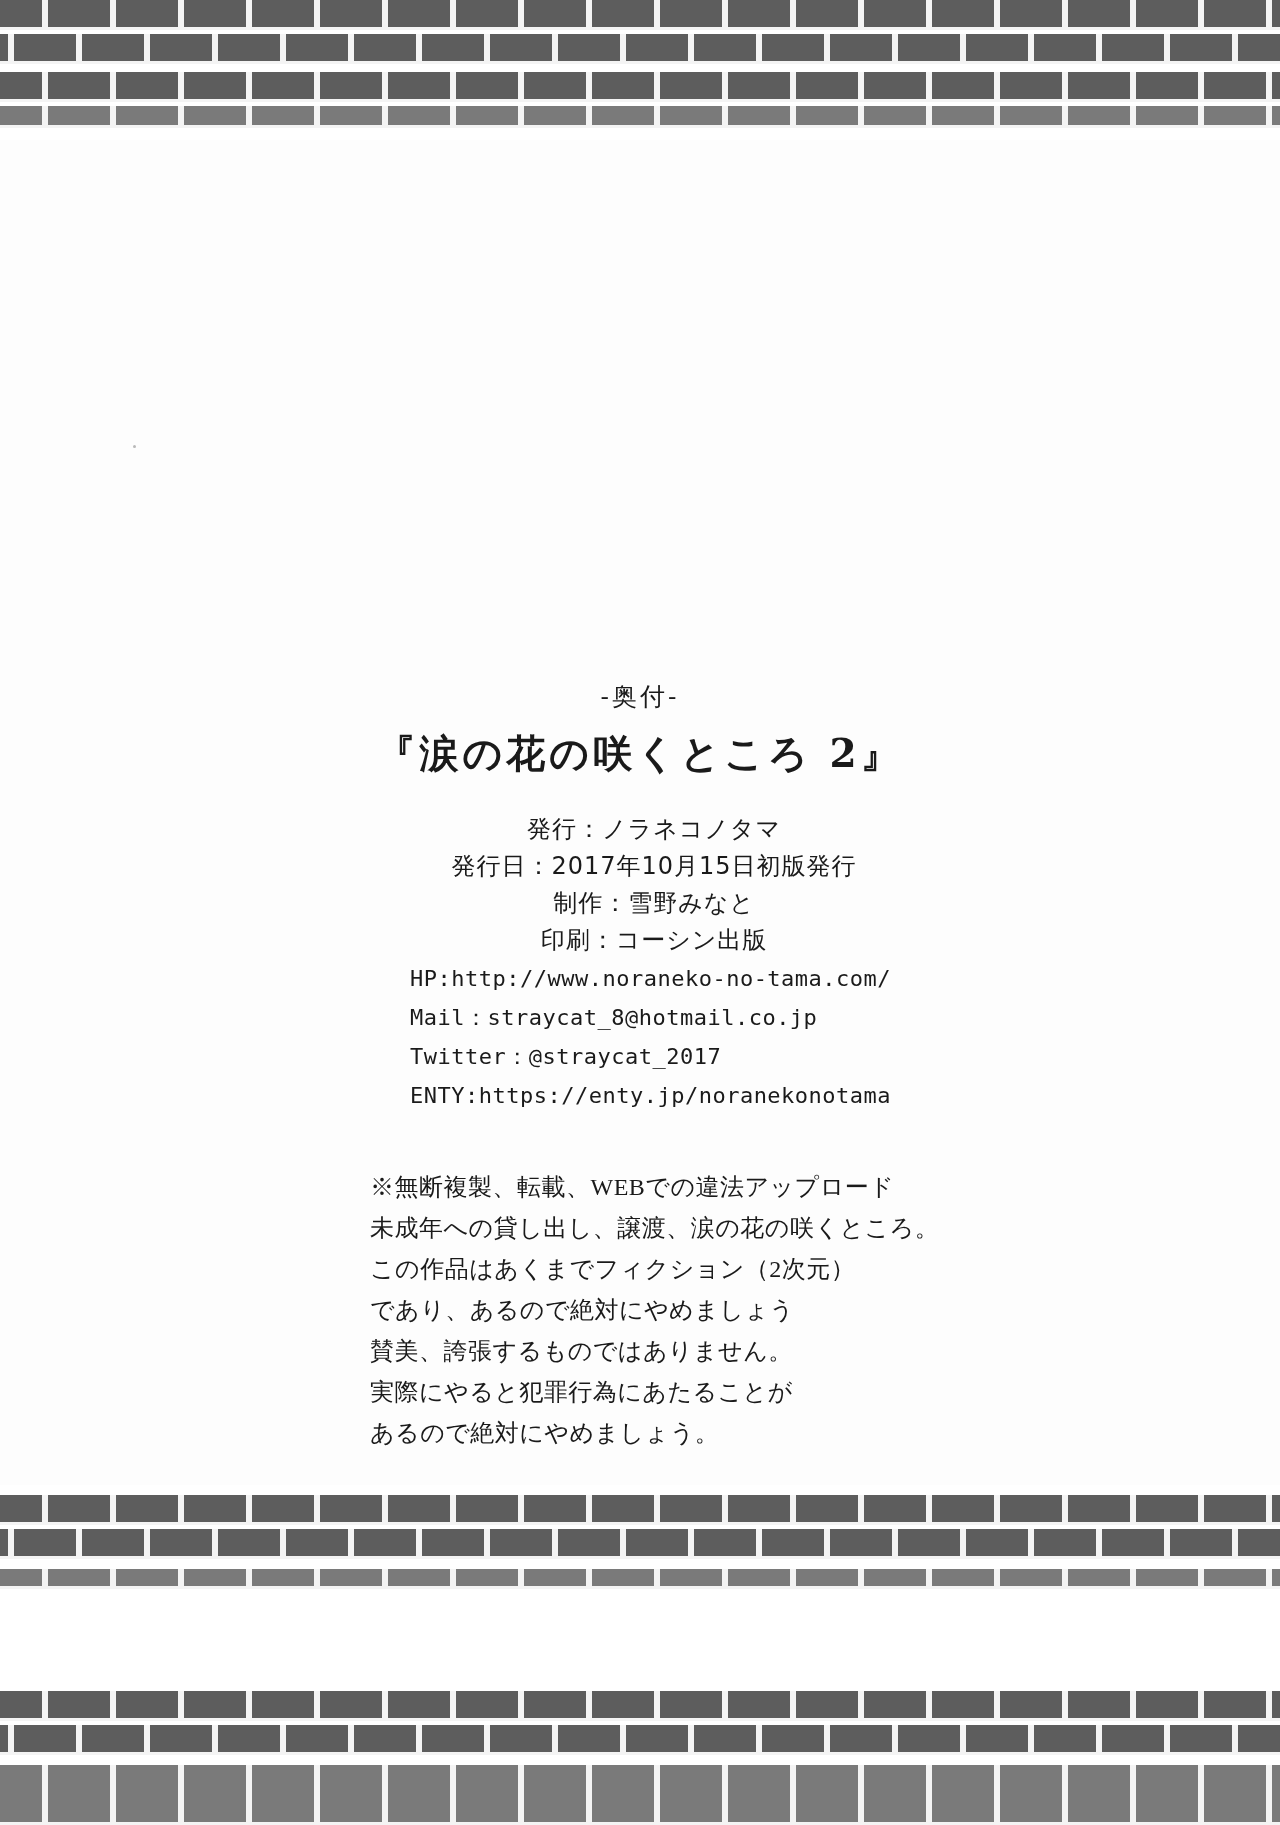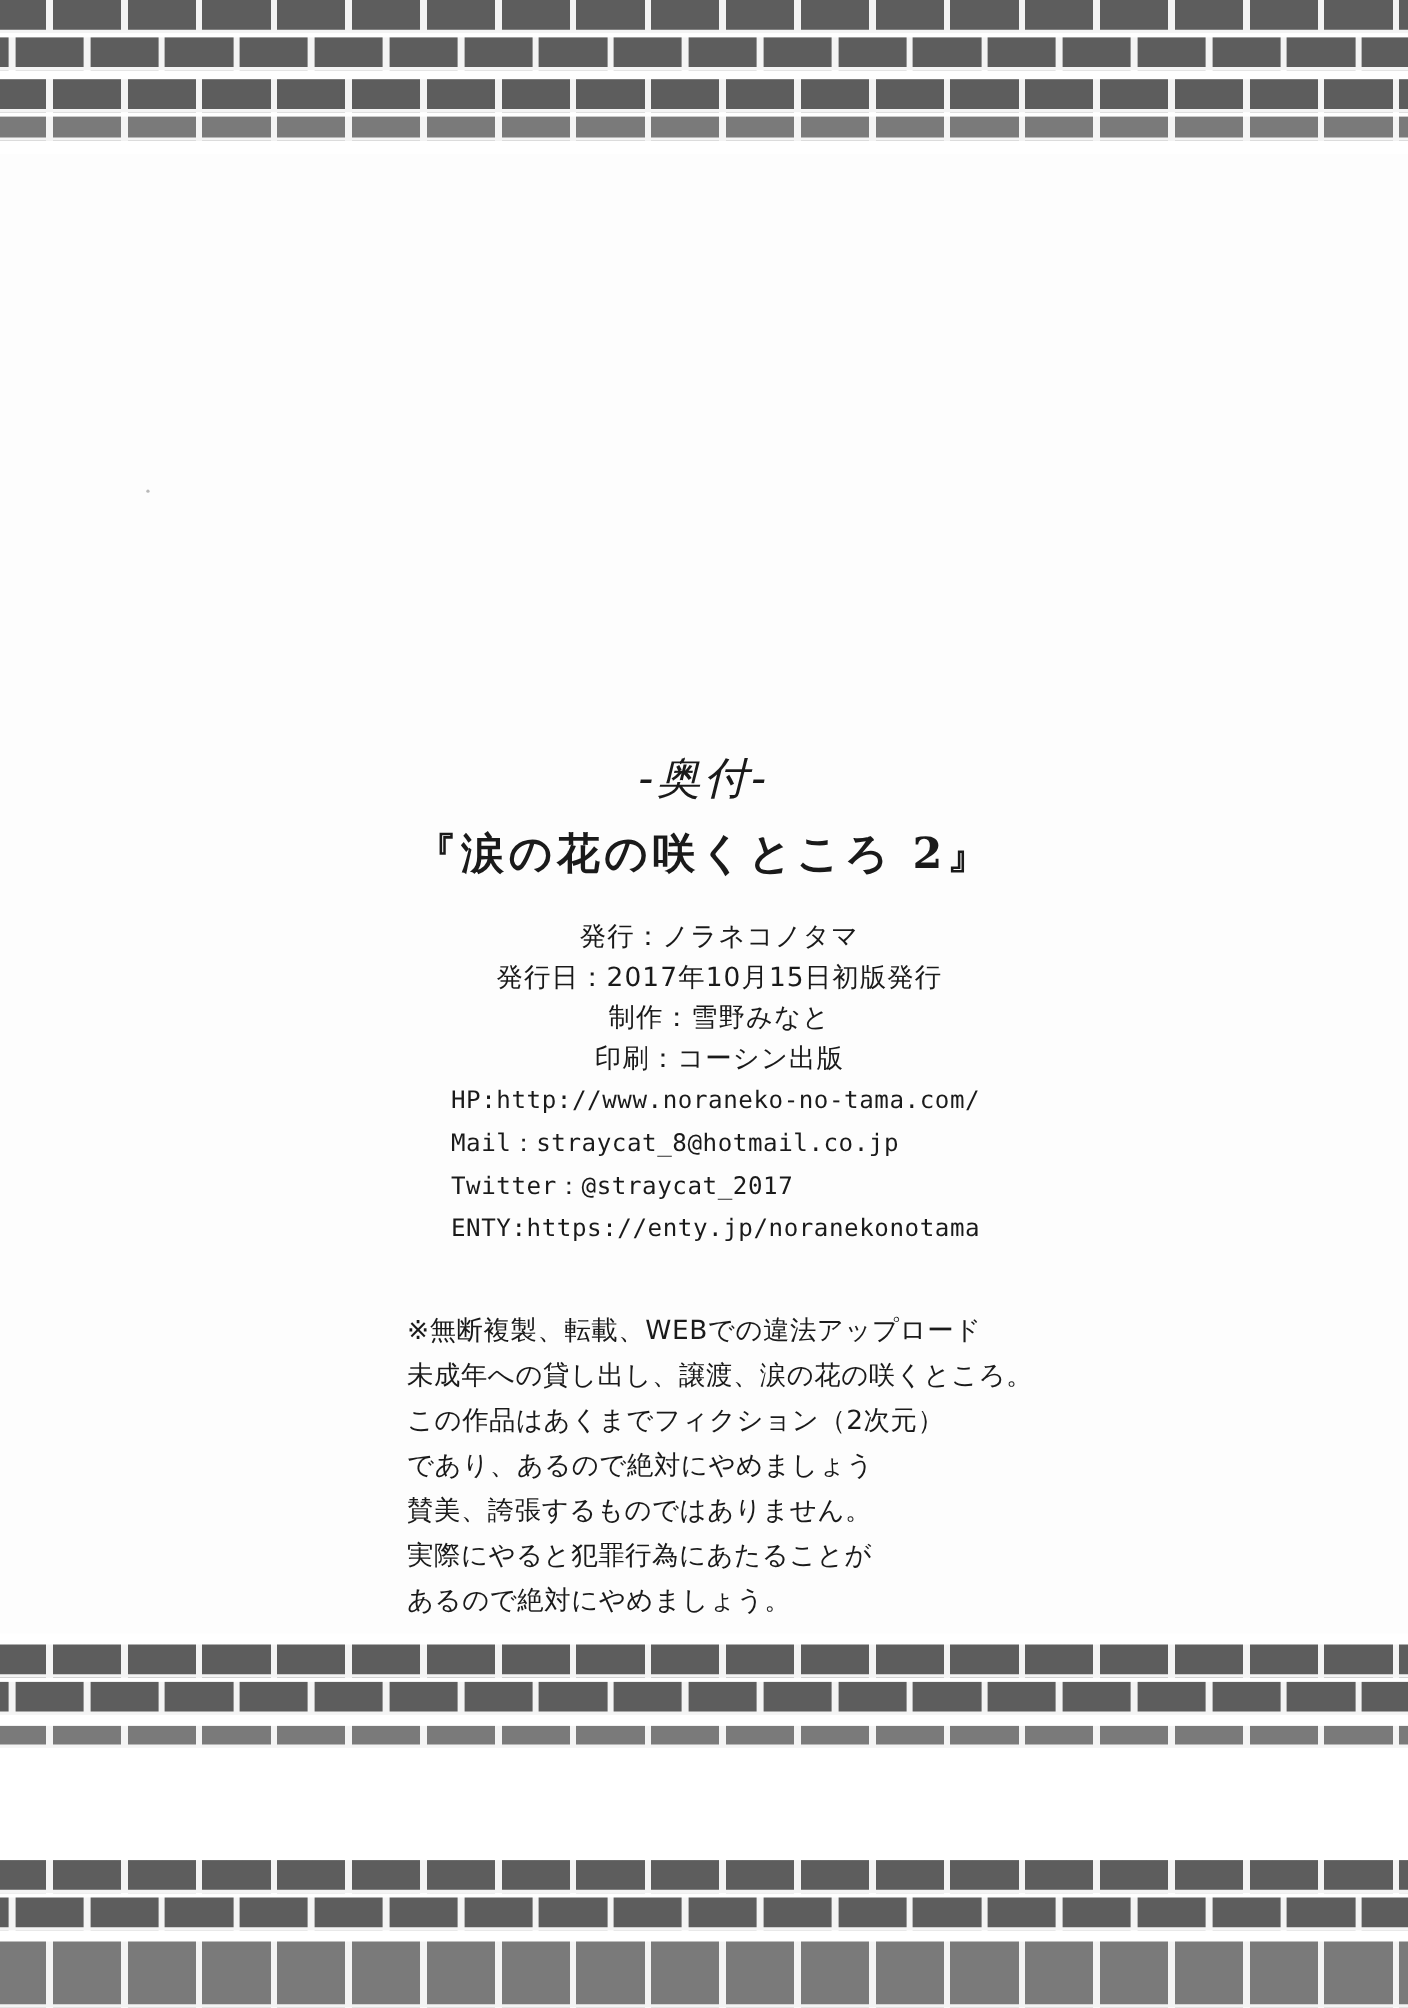--- a/index.html
+++ b/index.html
@@ -70,25 +70,24 @@
   .colophon {
     position: absolute;
     top: 540px;
     left: 0;
     width: 1280px;
     text-align: center;
   }
 
   .okutsuke-label {
     font-family: "DejaVu Serif", serif;
-    font-size: 40px;
+    font-size: 25px;
     letter-spacing: 3px;
     margin: 0 0 14px 0;
     font-weight: 500;
-    font-style: italic;
   }
   .work-title {
     font-family: "DejaVu Serif", serif;
     font-size: 39px;
     letter-spacing: 4px;
     margin: 0 0 30px 0;
     font-weight: 600;
   }
 
   .credits {
@@ -119,21 +118,21 @@
     width: 640px;
     margin-left: auto;
     margin-right: auto;
     padding-left: 50px;
     box-sizing: border-box;
     font-family: "DejaVu Sans", sans-serif;
     font-size: 24px;
     line-height: 41px;
     letter-spacing: 0.5px;
   }
-  .notice div { margin: 0; }
+  .notice div { margin: 0; font-family: Liberation Serif, serif; }
 
   .speck {
     position: absolute;
     width: 3px;
     height: 3px;
     background: #b9b9b9;
     border-radius: 50%;
   }
 </style>
 </head>

